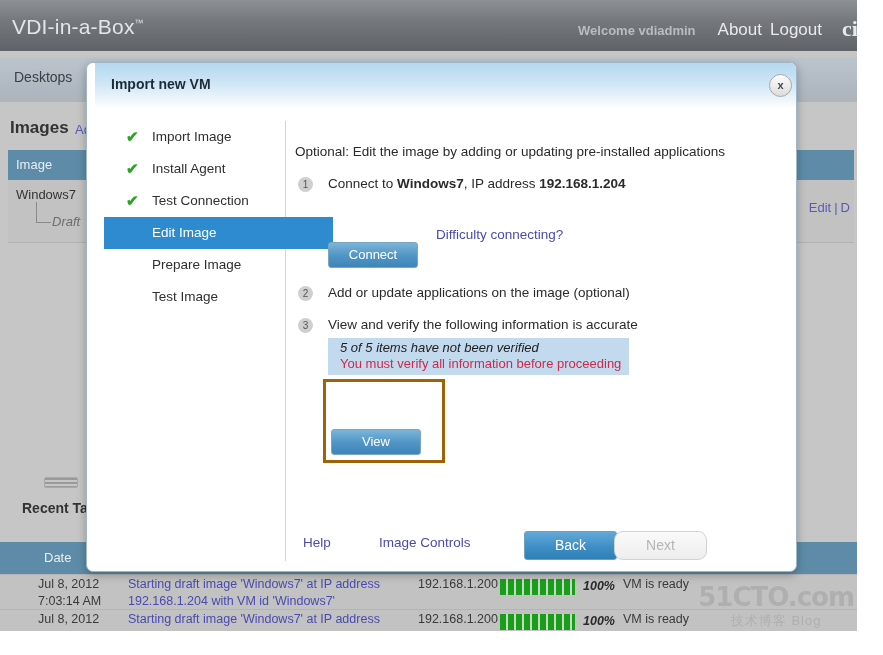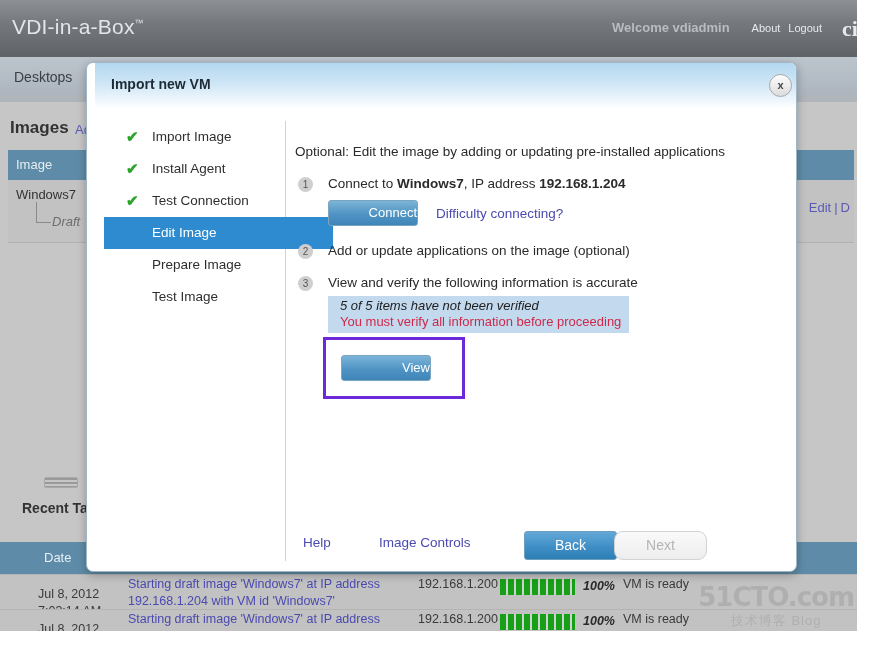--- a/index.html
+++ b/index.html
@@ -25,21 +25,21 @@
     height: 638px;
     overflow: hidden;
     background: #c6c6c6;
   }
 
   
   #app-header {
     position: absolute;
     left: 0; top: 0;
     width: 862px;
-    height: 57px;
+    height: 51px;
     background: linear-gradient(180deg, #8d9094 0%, #75787c 40%, #5f6266 100%);
     text-decoration: underline;
   }
   #brand {
     position: absolute;
     left: 12px; top: 15px;
     font-size: 21px;
     color: #e3e6e8;
     letter-spacing: .2px;
   }
@@ -51,21 +51,21 @@
     align-items: baseline;
     gap: 8px;
   }
   #header-nav .welcome {
     font-size: 13px;
     font-weight: bold;
     color: #b9bcc0;
     margin-right: 14px;
   }
   #header-nav a {
-    font-size: 11px;
+    font-size: 17px;
     color: #e8eaec;
     text-decoration: none;
   }
   #citrix-logo {
     position: absolute;
     right: 4px; top: 16px;
     font-size: 22px;
     font-weight: bold;
     color: #e8eaec;
     font-family: "Liberation Serif", serif;
@@ -204,21 +204,21 @@
     left: 0;
     width: 862px;
     height: 35px;
     background: #c2c2c2;
     border-top: 1px solid #b4b4b4;
   }
   .task-row.r0 { top: 472px; }
   .task-row.r1 { top: 507px; }
   .task-row .date {
     position: absolute;
-    left: 38px; top: 11px;
+    left: 38px; top: 1px;
     font-size: 12.5px;
     color: #3a3a3a;
     line-height: 17px;
   }
   .task-row .msg {
     position: absolute;
     left: 128px; top: 1px;
     font-size: 12.5px;
     color: #4a4ab0;
     line-height: 17px;
@@ -371,27 +371,28 @@
     line-height: 15px;
     text-align: center;
   }
   .num-step b { font-weight: bold; }
 
   .btn-blue {
     display: inline-block;
     width: 88px;
     height: 24px;
     line-height: 24px;
-    text-align: right;
+    text-align: center;
     font-size: 13px;
     color: #ffffff;
     background: linear-gradient(180deg,#7cb4d8 0%, #4f94c4 55%, #3f85b8 100%);
     border: 1px solid #7aa6c2;
     border-radius: 3px;
     cursor: pointer;
+    margin-top: 42px;
   }
   #connect-row {
     margin: 9px 0 0 33px;
     display: flex;
     align-items: center;
     gap: 18px;
   }
   #difficulty-link {
     font-size: 13.5px;
     color: #4a4ab0;
@@ -412,22 +413,22 @@
   }
   #verify-box .line2 {
     font-size: 13px;
     color: #d0284a;
     line-height: 16px;
   }
   #view-wrap {
     position: relative;
     margin: 4px 0 0 28px;
     width: 106px;
-    padding: 15px;
-    border: 3px solid #6d28d9;
+    padding: 5px;
+    border: 3px solid #a16207;
     display: inline-block;
   }
 
   
   #modal-footer {
     position: absolute;
     left: 0; bottom: 0;
     width: 709px;
     height: 52px;
   }

